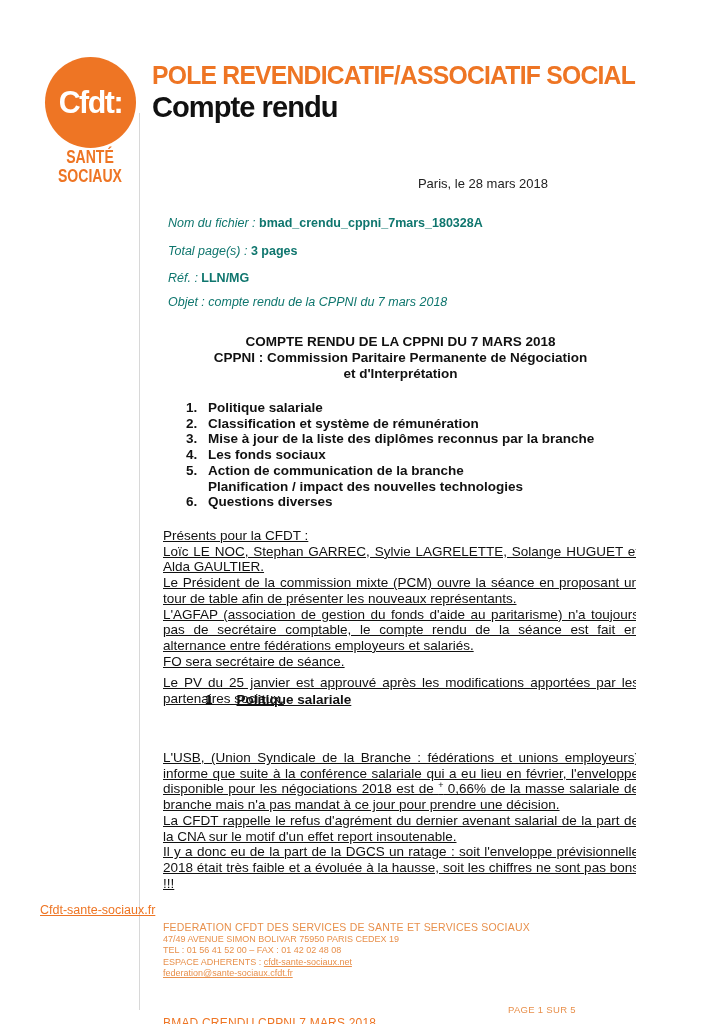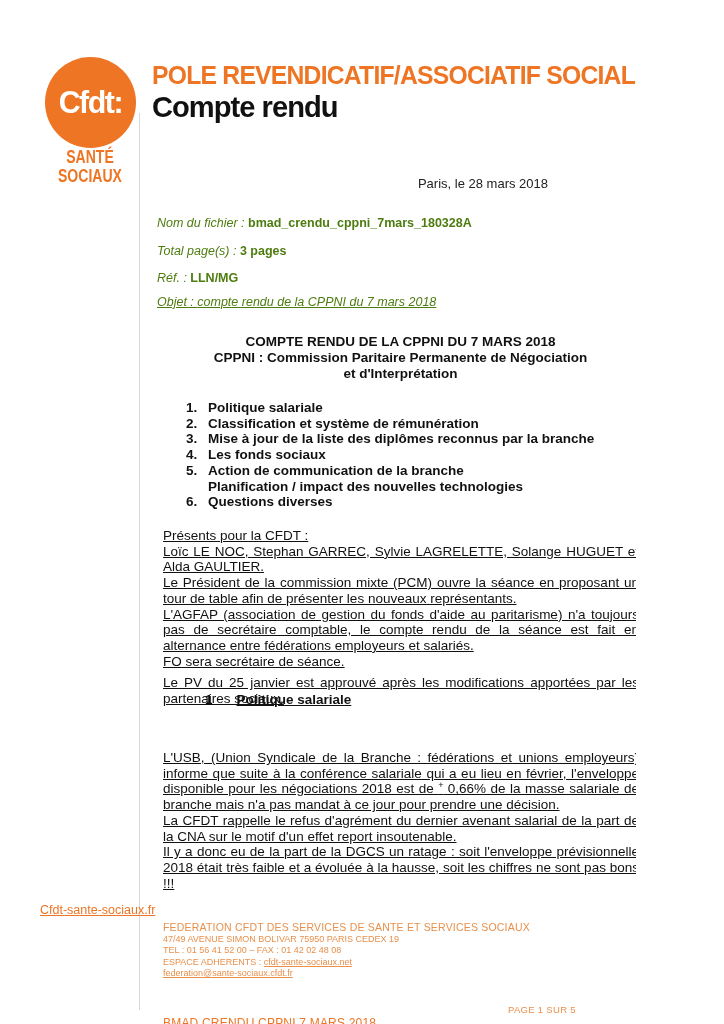--- a/index.html
+++ b/index.html
@@ -48,23 +48,23 @@
     position: absolute; left: 152px; top: 90px;
     color: #111; font-weight: bold; font-size: 30px; letter-spacing: -1px;
     transform: scaleX(0.97); transform-origin: left center;
   }
   .dateline {
     position: absolute; left: 163px; top: 176px; width: 475px;
     text-align: right; padding-right: 90px; font-size: 13px; color: #222;
   }
   .dateline b { font-weight: normal; }
   
-  .meta { position: absolute; left: 157px; top: 215px; width: 475px; font-size: 12.5px; color: #4d7c0f; }
+  .meta { position: absolute; left: 168px; top: 215px; width: 475px; font-size: 12.5px; color: #0f766e; }
   .meta .row { margin-bottom: 11.5px; line-height: 16px; }
-  .meta .row.last { margin-bottom: 16px; margin-top: -4px; text-decoration: underline; }
+  .meta .row.last { margin-bottom: 16px; margin-top: -4px; }
   .meta .lbl { font-style: italic; }
   .meta .val { font-weight: bold; }
   .meta .val-italic { font-style: italic; }
   
   .main-title {
     position: absolute; left: 163px; top: 334px; width: 475px;
     text-align: center; font-weight: bold; font-size: 13.5px; line-height: 16px; color: #111;
   }
   
   .agenda { position: absolute; left: 186px; top: 400px; width: 452px; font-size: 13.5px; font-weight: bold; color: #111; }

